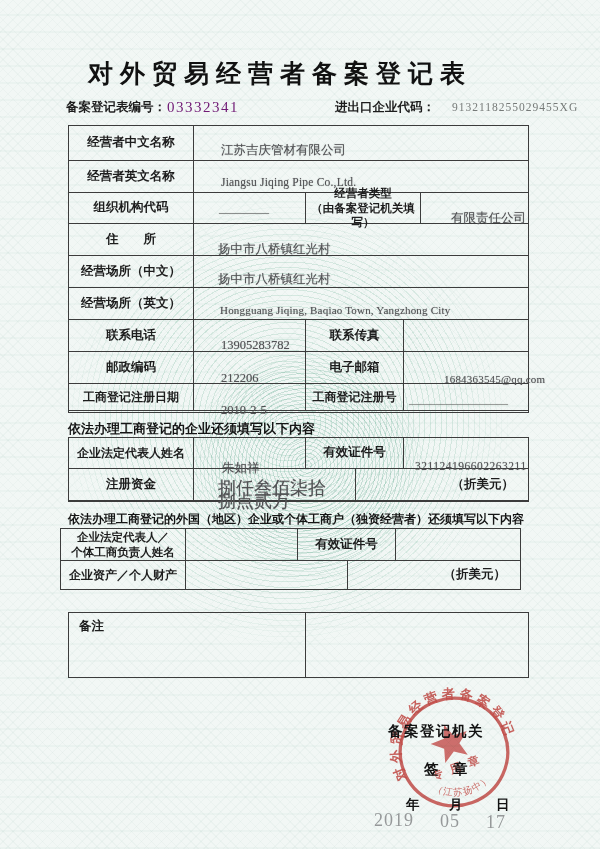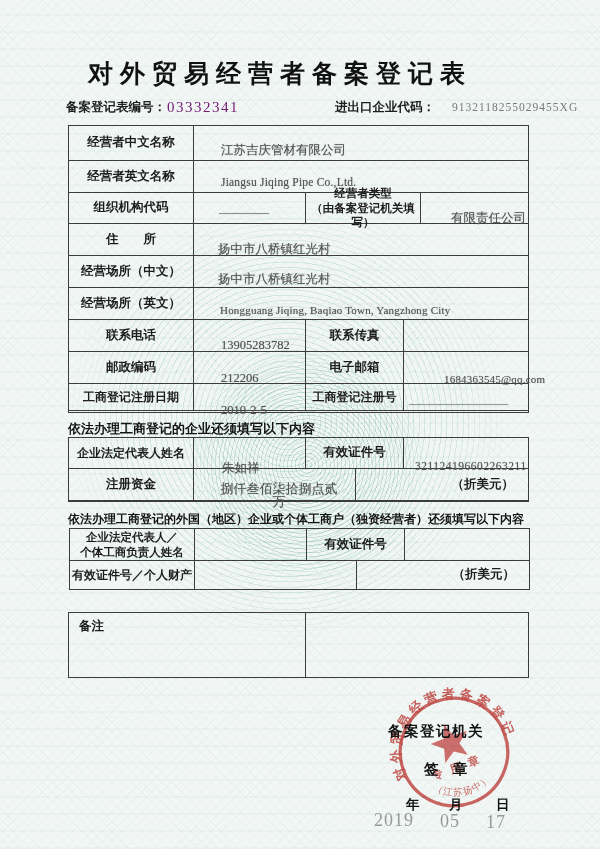--- a/index.html
+++ b/index.html
@@ -174,42 +174,42 @@
       <div class="td" style="width:125px;">
           <span class="lbl">注册资金</span>
         </div>
       <div class="td" style="width:162px;"></div>
       <div class="td usd" style="flex:1;">
           <span class="lbl">（折美元）</span>
         </div>
     </div>
     <span class="val" style="left:153px;top:22px;">朱如祥</span>
     <span class="val" style="left:346px;top:22px;font-size:11.5px;letter-spacing:.5px;">321124196602263211</span>
-    <span class="val" style="left:149px;top:44px;width:122px;white-space:normal;word-break:break-all;font-size:13px;line-height:13px;text-align:center;">捌仟叁佰柒拾捌点贰万</span>
+    <span class="val" style="left:149px;top:44px;width:122px;white-space:normal;word-break:break-all;font-size:18px;line-height:13px;">捌仟叁佰柒拾捌点贰万</span>
   </div>
 
   <div class="abs sec-h" style="left:68px;top:511px;font-size:12px;">依法办理工商登记的外国（地区）企业或个体工商户（独资经营者）还须填写以下内容</div>
 
-  <div class="tbl" style="left:69px;top:528px;width:459px;height:60px;font-family:Liberation Serif, serif;">
+  <div class="tbl" style="left:60px;top:528px;width:459px;height:60px;font-family:Liberation Serif, serif;">
     <div class="tr" style="height:32px;">
       <div class="td" style="width:125px;">
         <span class="lbl sm">
           <span>企业法定代表人／</span><br>
           <span>个体工商负责人姓名</span>
         </span>
       </div>
       <div class="td" style="width:112px;"></div>
       <div class="td" style="width:98px;">
           <span class="lbl">有效证件号</span>
         </div>
       <div class="td" style="flex:1;"></div>
     </div>
     <div class="tr" style="height:28px;">
       <div class="td" style="width:125px;">
-          <span class="lbl" style="font-size:12px;">有效证件号／个人财产</span>
+          <span class="lbl" style="font-size:12px;">企业资产／个人财产</span>
         </div>
       <div class="td" style="width:162px;"></div>
       <div class="td usd" style="flex:1;">
           <span class="lbl">（折美元）</span>
         </div>
     </div>
   </div>
 
   <div class="tbl" style="left:68px;top:612px;width:459px;height:64px;">
     <div class="tr" style="height:64px;">

